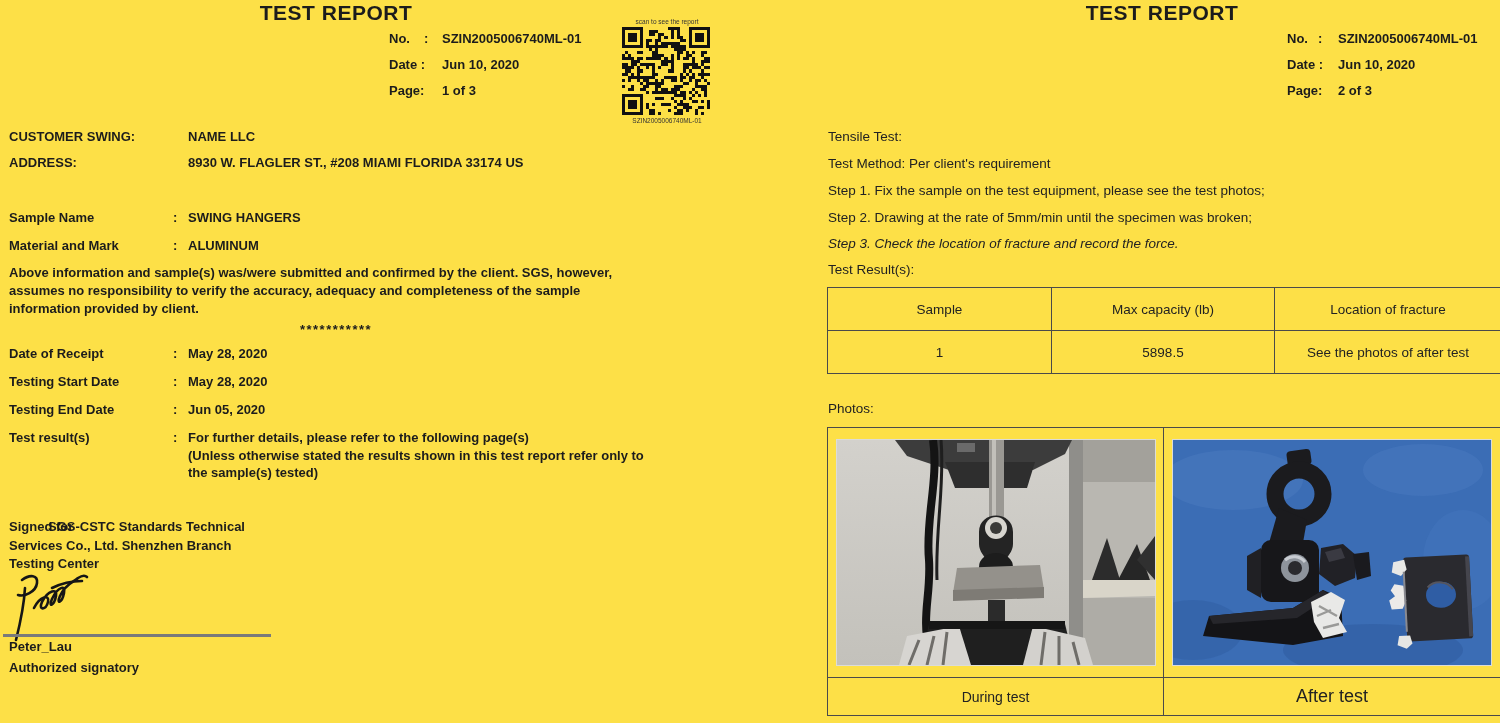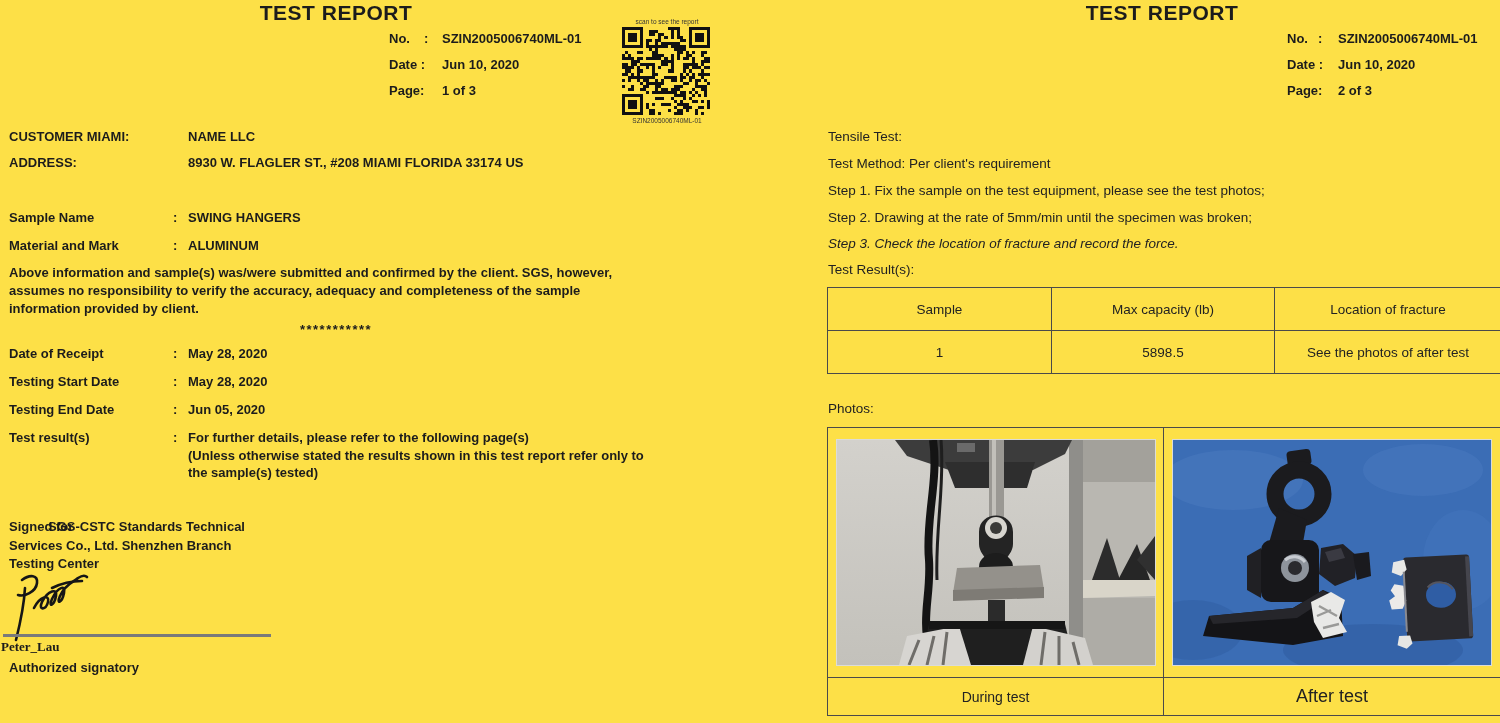--- a/index.html
+++ b/index.html
@@ -46,21 +46,21 @@
           <rect x="24" y="2" width="3" height="3"></rect>
         <path fill-rule="evenodd" d="M0 22h7v7H0z M1 23v5h5v-5z"></path>
           <rect x="2" y="24" width="3" height="3"></rect>
         <g class="mods">
             <path d="M15 0h1v1h-1zM16 0h1v1h-1zM17 0h1v1h-1zM18 0h1v1h-1zM9 1h1v1h-1zM10 1h1v1h-1zM11 1h1v1h-1zM16 1h1v1h-1zM18 1h1v1h-1zM9 2h1v1h-1zM10 2h1v1h-1zM12 2h1v1h-1zM13 2h1v1h-1zM16 2h1v1h-1zM18 2h1v1h-1zM12 3h1v1h-1zM14 3h1v1h-1zM16 3h1v1h-1zM18 3h1v1h-1zM19 3h1v1h-1zM8 4h1v1h-1zM9 4h1v1h-1zM11 4h1v1h-1zM12 4h1v1h-1zM19 4h1v1h-1zM20 4h1v1h-1zM8 5h1v1h-1zM11 5h1v1h-1zM13 5h1v1h-1zM14 5h1v1h-1zM15 5h1v1h-1zM16 5h1v1h-1zM17 5h1v1h-1zM18 5h1v1h-1zM8 6h1v1h-1zM9 6h1v1h-1zM10 6h1v1h-1zM11 6h1v1h-1zM12 6h1v1h-1zM13 6h1v1h-1zM14 6h1v1h-1zM16 6h1v1h-1zM17 6h1v1h-1zM18 6h1v1h-1zM19 6h1v1h-1zM20 6h1v1h-1zM9 7h1v1h-1zM11 7h1v1h-1zM17 7h1v1h-1zM18 7h1v1h-1zM19 7h1v1h-1zM20 7h1v1h-1zM1 8h1v1h-1zM5 8h1v1h-1zM6 8h1v1h-1zM10 8h1v1h-1zM11 8h1v1h-1zM18 8h1v1h-1zM19 8h1v1h-1zM21 8h1v1h-1zM23 8h1v1h-1zM26 8h1v1h-1zM27 8h1v1h-1zM0 9h1v1h-1zM2 9h1v1h-1zM10 9h1v1h-1zM11 9h1v1h-1zM12 9h1v1h-1zM13 9h1v1h-1zM16 9h1v1h-1zM18 9h1v1h-1zM21 9h1v1h-1zM22 9h1v1h-1zM26 9h1v1h-1zM0 10h1v1h-1zM1 10h1v1h-1zM2 10h1v1h-1zM3 10h1v1h-1zM5 10h1v1h-1zM6 10h1v1h-1zM8 10h1v1h-1zM9 10h1v1h-1zM10 10h1v1h-1zM11 10h1v1h-1zM12 10h1v1h-1zM14 10h1v1h-1zM16 10h1v1h-1zM18 10h1v1h-1zM20 10h1v1h-1zM21 10h1v1h-1zM23 10h1v1h-1zM27 10h1v1h-1zM28 10h1v1h-1zM3 11h1v1h-1zM4 11h1v1h-1zM5 11h1v1h-1zM13 11h1v1h-1zM14 11h1v1h-1zM15 11h1v1h-1zM16 11h1v1h-1zM23 11h1v1h-1zM26 11h1v1h-1zM27 11h1v1h-1zM28 11h1v1h-1zM0 12h1v1h-1zM1 12h1v1h-1zM3 12h1v1h-1zM4 12h1v1h-1zM6 12h1v1h-1zM7 12h1v1h-1zM8 12h1v1h-1zM9 12h1v1h-1zM10 12h1v1h-1zM13 12h1v1h-1zM14 12h1v1h-1zM16 12h1v1h-1zM20 12h1v1h-1zM21 12h1v1h-1zM22 12h1v1h-1zM23 12h1v1h-1zM24 12h1v1h-1zM26 12h1v1h-1zM0 13h1v1h-1zM1 13h1v1h-1zM2 13h1v1h-1zM3 13h1v1h-1zM5 13h1v1h-1zM8 13h1v1h-1zM10 13h1v1h-1zM12 13h1v1h-1zM16 13h1v1h-1zM20 13h1v1h-1zM21 13h1v1h-1zM23 13h1v1h-1zM24 13h1v1h-1zM25 13h1v1h-1zM27 13h1v1h-1zM28 13h1v1h-1zM1 14h1v1h-1zM2 14h1v1h-1zM5 14h1v1h-1zM6 14h1v1h-1zM10 14h1v1h-1zM15 14h1v1h-1zM16 14h1v1h-1zM20 14h1v1h-1zM22 14h1v1h-1zM26 14h1v1h-1zM0 15h1v1h-1zM1 15h1v1h-1zM3 15h1v1h-1zM5 15h1v1h-1zM10 15h1v1h-1zM11 15h1v1h-1zM19 15h1v1h-1zM21 15h1v1h-1zM23 15h1v1h-1zM25 15h1v1h-1zM26 15h1v1h-1zM27 15h1v1h-1zM28 15h1v1h-1zM2 16h1v1h-1zM3 16h1v1h-1zM4 16h1v1h-1zM5 16h1v1h-1zM6 16h1v1h-1zM7 16h1v1h-1zM8 16h1v1h-1zM9 16h1v1h-1zM10 16h1v1h-1zM14 16h1v1h-1zM15 16h1v1h-1zM16 16h1v1h-1zM17 16h1v1h-1zM19 16h1v1h-1zM20 16h1v1h-1zM22 16h1v1h-1zM23 16h1v1h-1zM26 16h1v1h-1zM0 17h1v1h-1zM2 17h1v1h-1zM5 17h1v1h-1zM7 17h1v1h-1zM8 17h1v1h-1zM11 17h1v1h-1zM13 17h1v1h-1zM16 17h1v1h-1zM17 17h1v1h-1zM19 17h1v1h-1zM22 17h1v1h-1zM24 17h1v1h-1zM25 17h1v1h-1zM27 17h1v1h-1zM6 18h1v1h-1zM8 18h1v1h-1zM9 18h1v1h-1zM10 18h1v1h-1zM11 18h1v1h-1zM12 18h1v1h-1zM13 18h1v1h-1zM20 18h1v1h-1zM21 18h1v1h-1zM24 18h1v1h-1zM28 18h1v1h-1zM0 19h1v1h-1zM3 19h1v1h-1zM7 19h1v1h-1zM8 19h1v1h-1zM11 19h1v1h-1zM12 19h1v1h-1zM17 19h1v1h-1zM18 19h1v1h-1zM19 19h1v1h-1zM24 19h1v1h-1zM25 19h1v1h-1zM26 19h1v1h-1zM27 19h1v1h-1zM2 20h1v1h-1zM3 20h1v1h-1zM6 20h1v1h-1zM7 20h1v1h-1zM11 20h1v1h-1zM13 20h1v1h-1zM14 20h1v1h-1zM16 20h1v1h-1zM17 20h1v1h-1zM18 20h1v1h-1zM23 20h1v1h-1zM26 20h1v1h-1zM27 20h1v1h-1zM8 21h1v1h-1zM10 21h1v1h-1zM11 21h1v1h-1zM12 21h1v1h-1zM13 21h1v1h-1zM14 21h1v1h-1zM15 21h1v1h-1zM16 21h1v1h-1zM17 21h1v1h-1zM19 21h1v1h-1zM20 21h1v1h-1zM22 21h1v1h-1zM24 21h1v1h-1zM27 21h1v1h-1zM17 22h1v1h-1zM18 22h1v1h-1zM19 22h1v1h-1zM20 22h1v1h-1zM23 22h1v1h-1zM25 22h1v1h-1zM27 22h1v1h-1zM11 23h1v1h-1zM12 23h1v1h-1zM13 23h1v1h-1zM16 23h1v1h-1zM20 23h1v1h-1zM22 23h1v1h-1zM17 24h1v1h-1zM19 24h1v1h-1zM23 24h1v1h-1zM24 24h1v1h-1zM26 24h1v1h-1zM28 24h1v1h-1zM8 25h1v1h-1zM10 25h1v1h-1zM13 25h1v1h-1zM14 25h1v1h-1zM15 25h1v1h-1zM18 25h1v1h-1zM19 25h1v1h-1zM20 25h1v1h-1zM21 25h1v1h-1zM28 25h1v1h-1zM8 26h1v1h-1zM17 26h1v1h-1zM20 26h1v1h-1zM21 26h1v1h-1zM22 26h1v1h-1zM25 26h1v1h-1zM26 26h1v1h-1zM28 26h1v1h-1zM9 27h1v1h-1zM10 27h1v1h-1zM15 27h1v1h-1zM18 27h1v1h-1zM19 27h1v1h-1zM21 27h1v1h-1zM24 27h1v1h-1zM9 28h1v1h-1zM10 28h1v1h-1zM12 28h1v1h-1zM17 28h1v1h-1zM18 28h1v1h-1zM19 28h1v1h-1zM24 28h1v1h-1zM26 28h1v1h-1z"></path>
           </g>
       </svg>
     </div>
     <div class="abs tiny" style="left:612px;top:117px;">SZIN2005006740ML-01</div>
 
-    <div class="abs t1" style="left:9px;top:129px;">CUSTOMER MIAMI:</div>
+    <div class="abs t1" style="left:9px;top:129px;">CUSTOMER SWING:</div>
     <div class="abs t1" style="left:188px;top:129px;">NAME LLC</div>
     <div class="abs t1" style="left:9px;top:155px;">ADDRESS:</div>
     <div class="abs t1" style="left:188px;top:155px;">8930 W. FLAGLER ST., #208 MIAMI FLORIDA 33174 US</div>
 
     <div class="abs t1" style="left:9px;top:210px;">Sample Name</div>
     <div class="abs t1" style="left:173px;top:210px;">:</div>
     <div class="abs t1" style="left:188px;top:210px;">SWING HANGERS</div>
     <div class="abs t1" style="left:9px;top:238px;">Material and Mark</div>
     <div class="abs t1" style="left:173px;top:238px;">:</div>
     <div class="abs t1" style="left:188px;top:238px;">ALUMINUM</div>
@@ -96,21 +96,21 @@
 
     <div class="abs" style="left:4px;top:566px;">
       <svg width="140" height="78" viewBox="0 0 140 78" fill="none" stroke="#161616" stroke-width="2.6" stroke-linecap="round">
         <path d="M18 14 C26 8 34 9 33 17 C32 26 20 31 14 29"></path>
         <path d="M21 22 C20 40 16 58 12 74"></path>
         <path d="M30 42 C36 30 46 28 44 36 C42 44 34 45 38 36 C44 24 54 22 52 30 C50 40 44 42 48 33 C54 20 62 19 60 27 C58 37 52 39 56 30 C62 17 70 16 74 12 C77 10 81 9 83 11"></path>
         <path d="M48 22 C58 17 68 15 78 15"></path>
       </svg>
     </div>
     <div class="sigline" style="left:3px;top:634px;width:268px;"></div>
-    <div class="abs t1" style="left:1px;top:639px;font-family:Liberation Serif, serif;">Peter_Lau</div>
+    <div class="abs t1" style="left:9px;top:639px;">Peter_Lau</div>
     <div class="abs t1" style="left:9px;top:660px;">Authorized signatory</div>
   </div>
 
   <div class="page" style="left:750px;">
     <div class="abs title" style="left:92px;top:1px;width:640px;">TEST REPORT</div>
 
     <div class="abs meta" style="left:537px;top:31px;">No.</div>
     <div class="abs meta" style="left:568px;top:31px;">:</div>
     <div class="abs meta" style="left:588px;top:31px;">SZIN2005006740ML-01</div>
     <div class="abs meta" style="left:537px;top:57px;">Date :</div>

